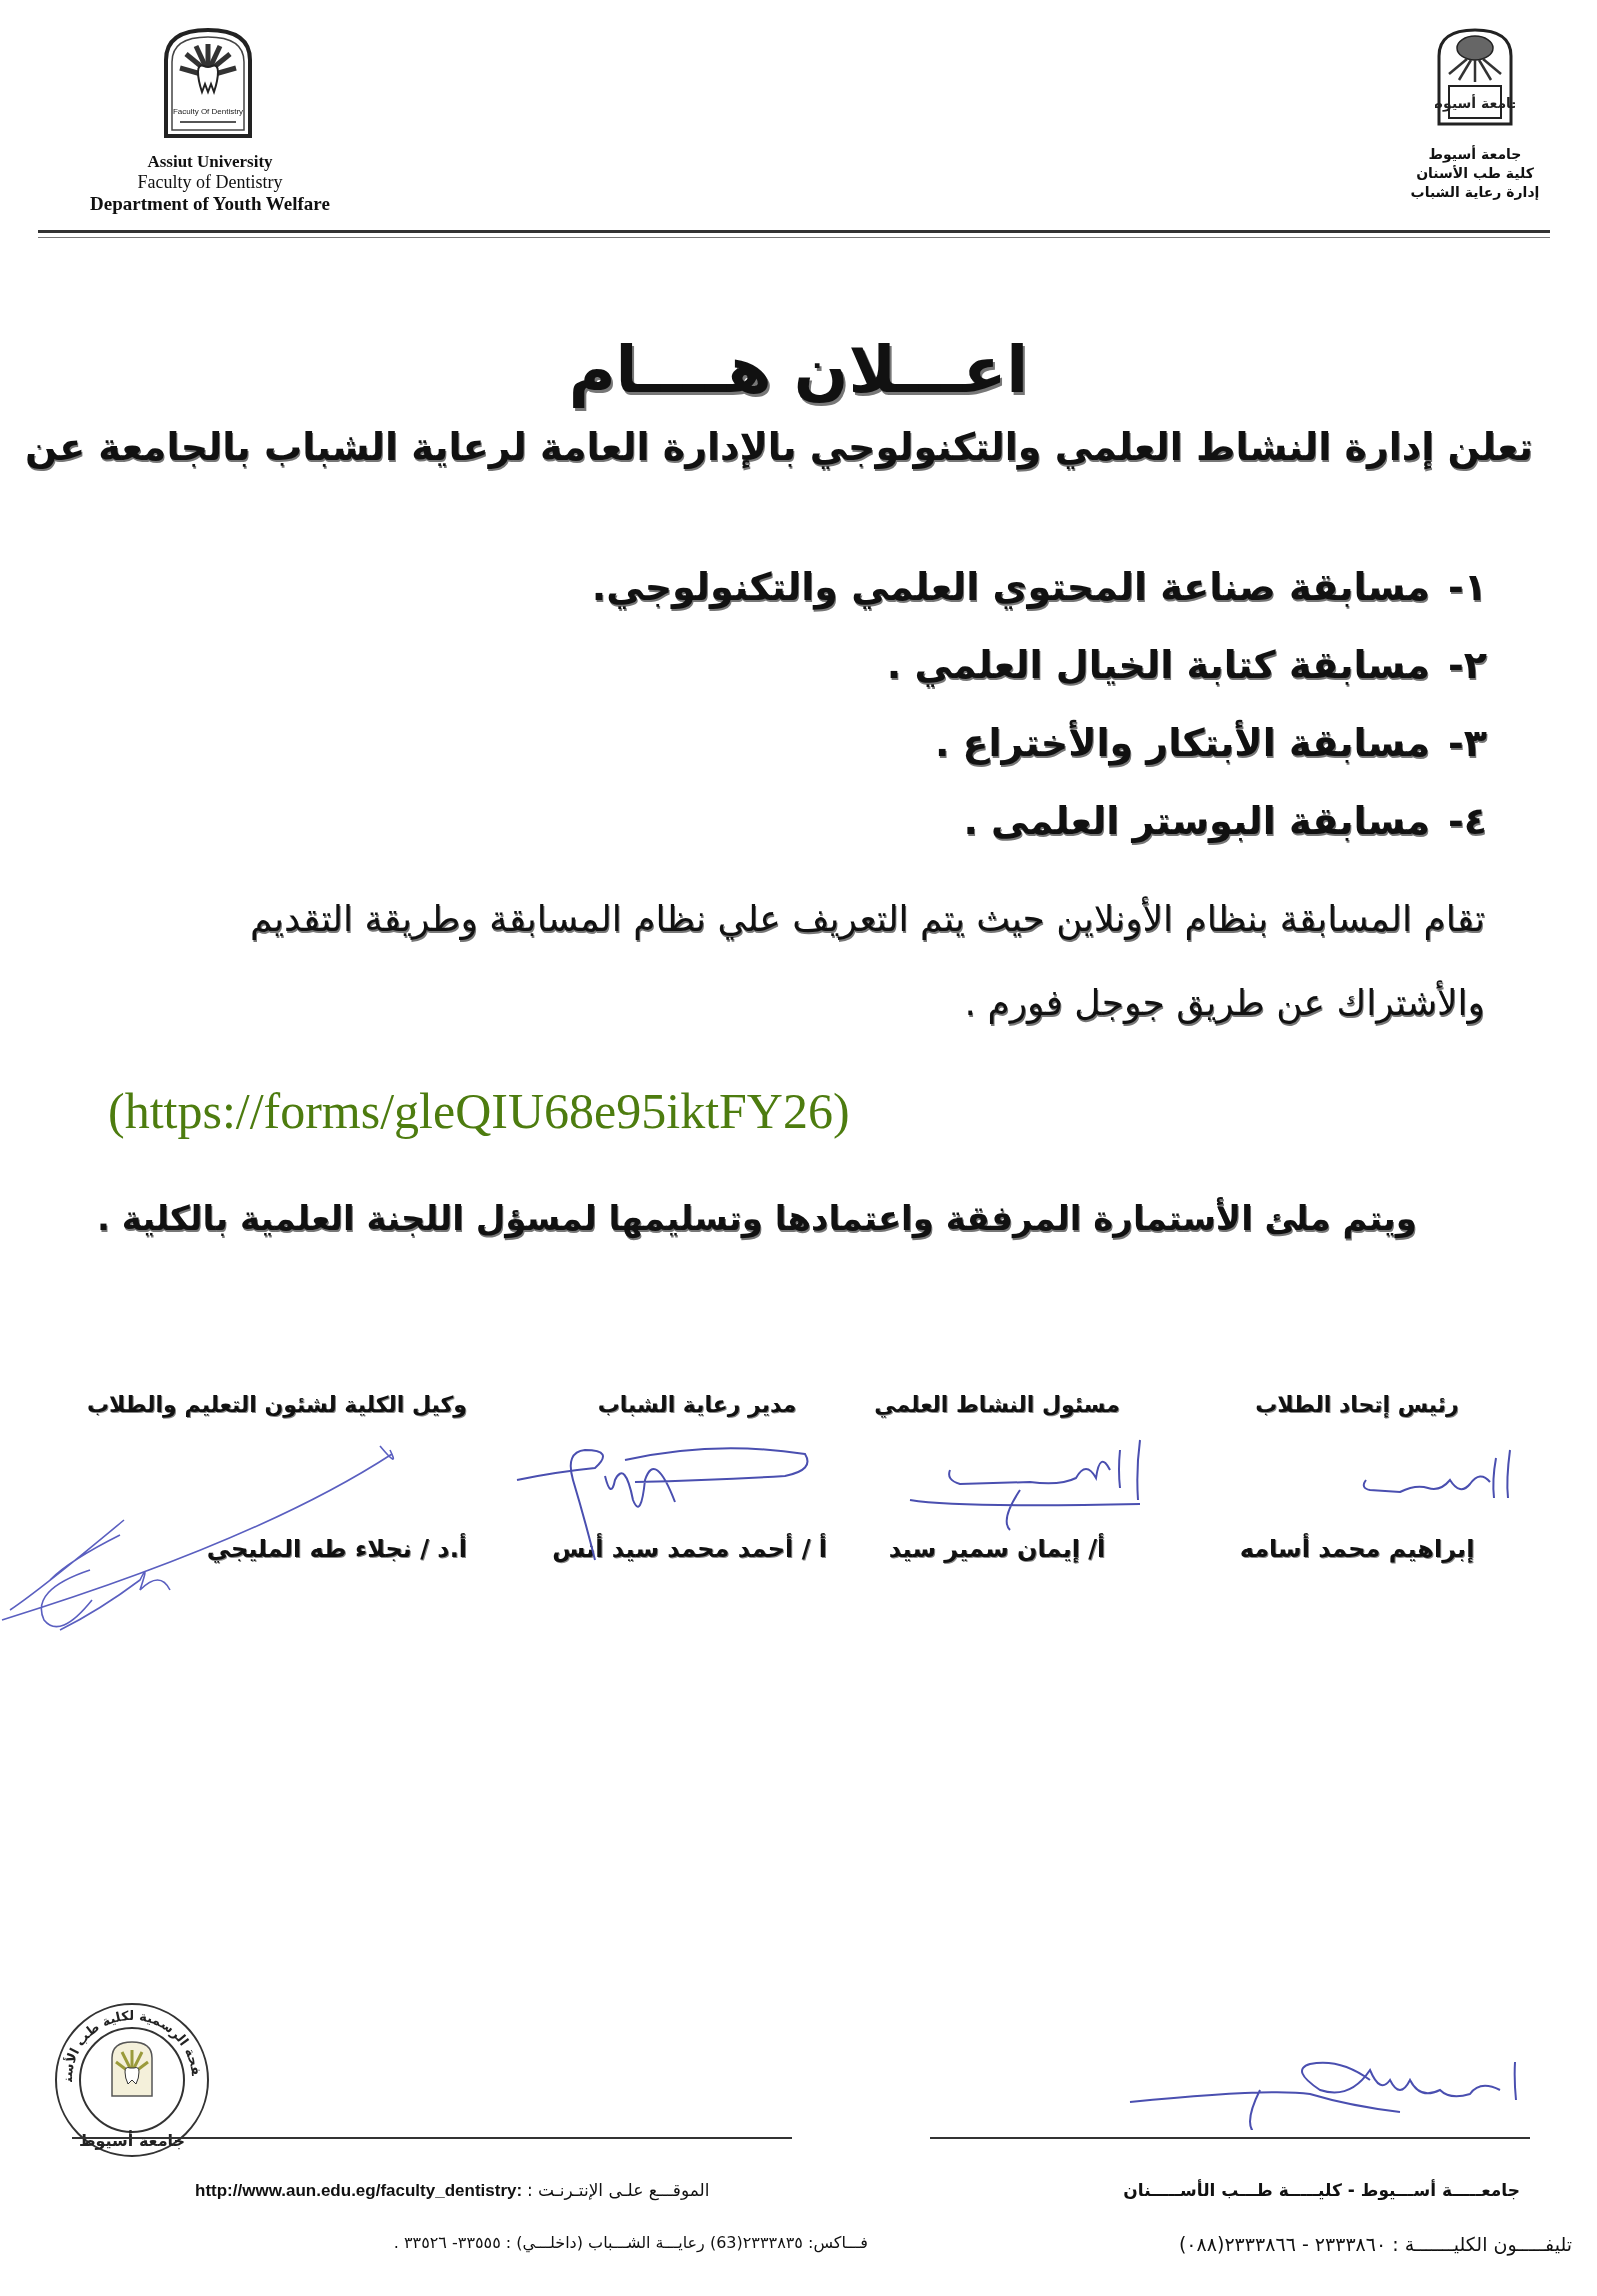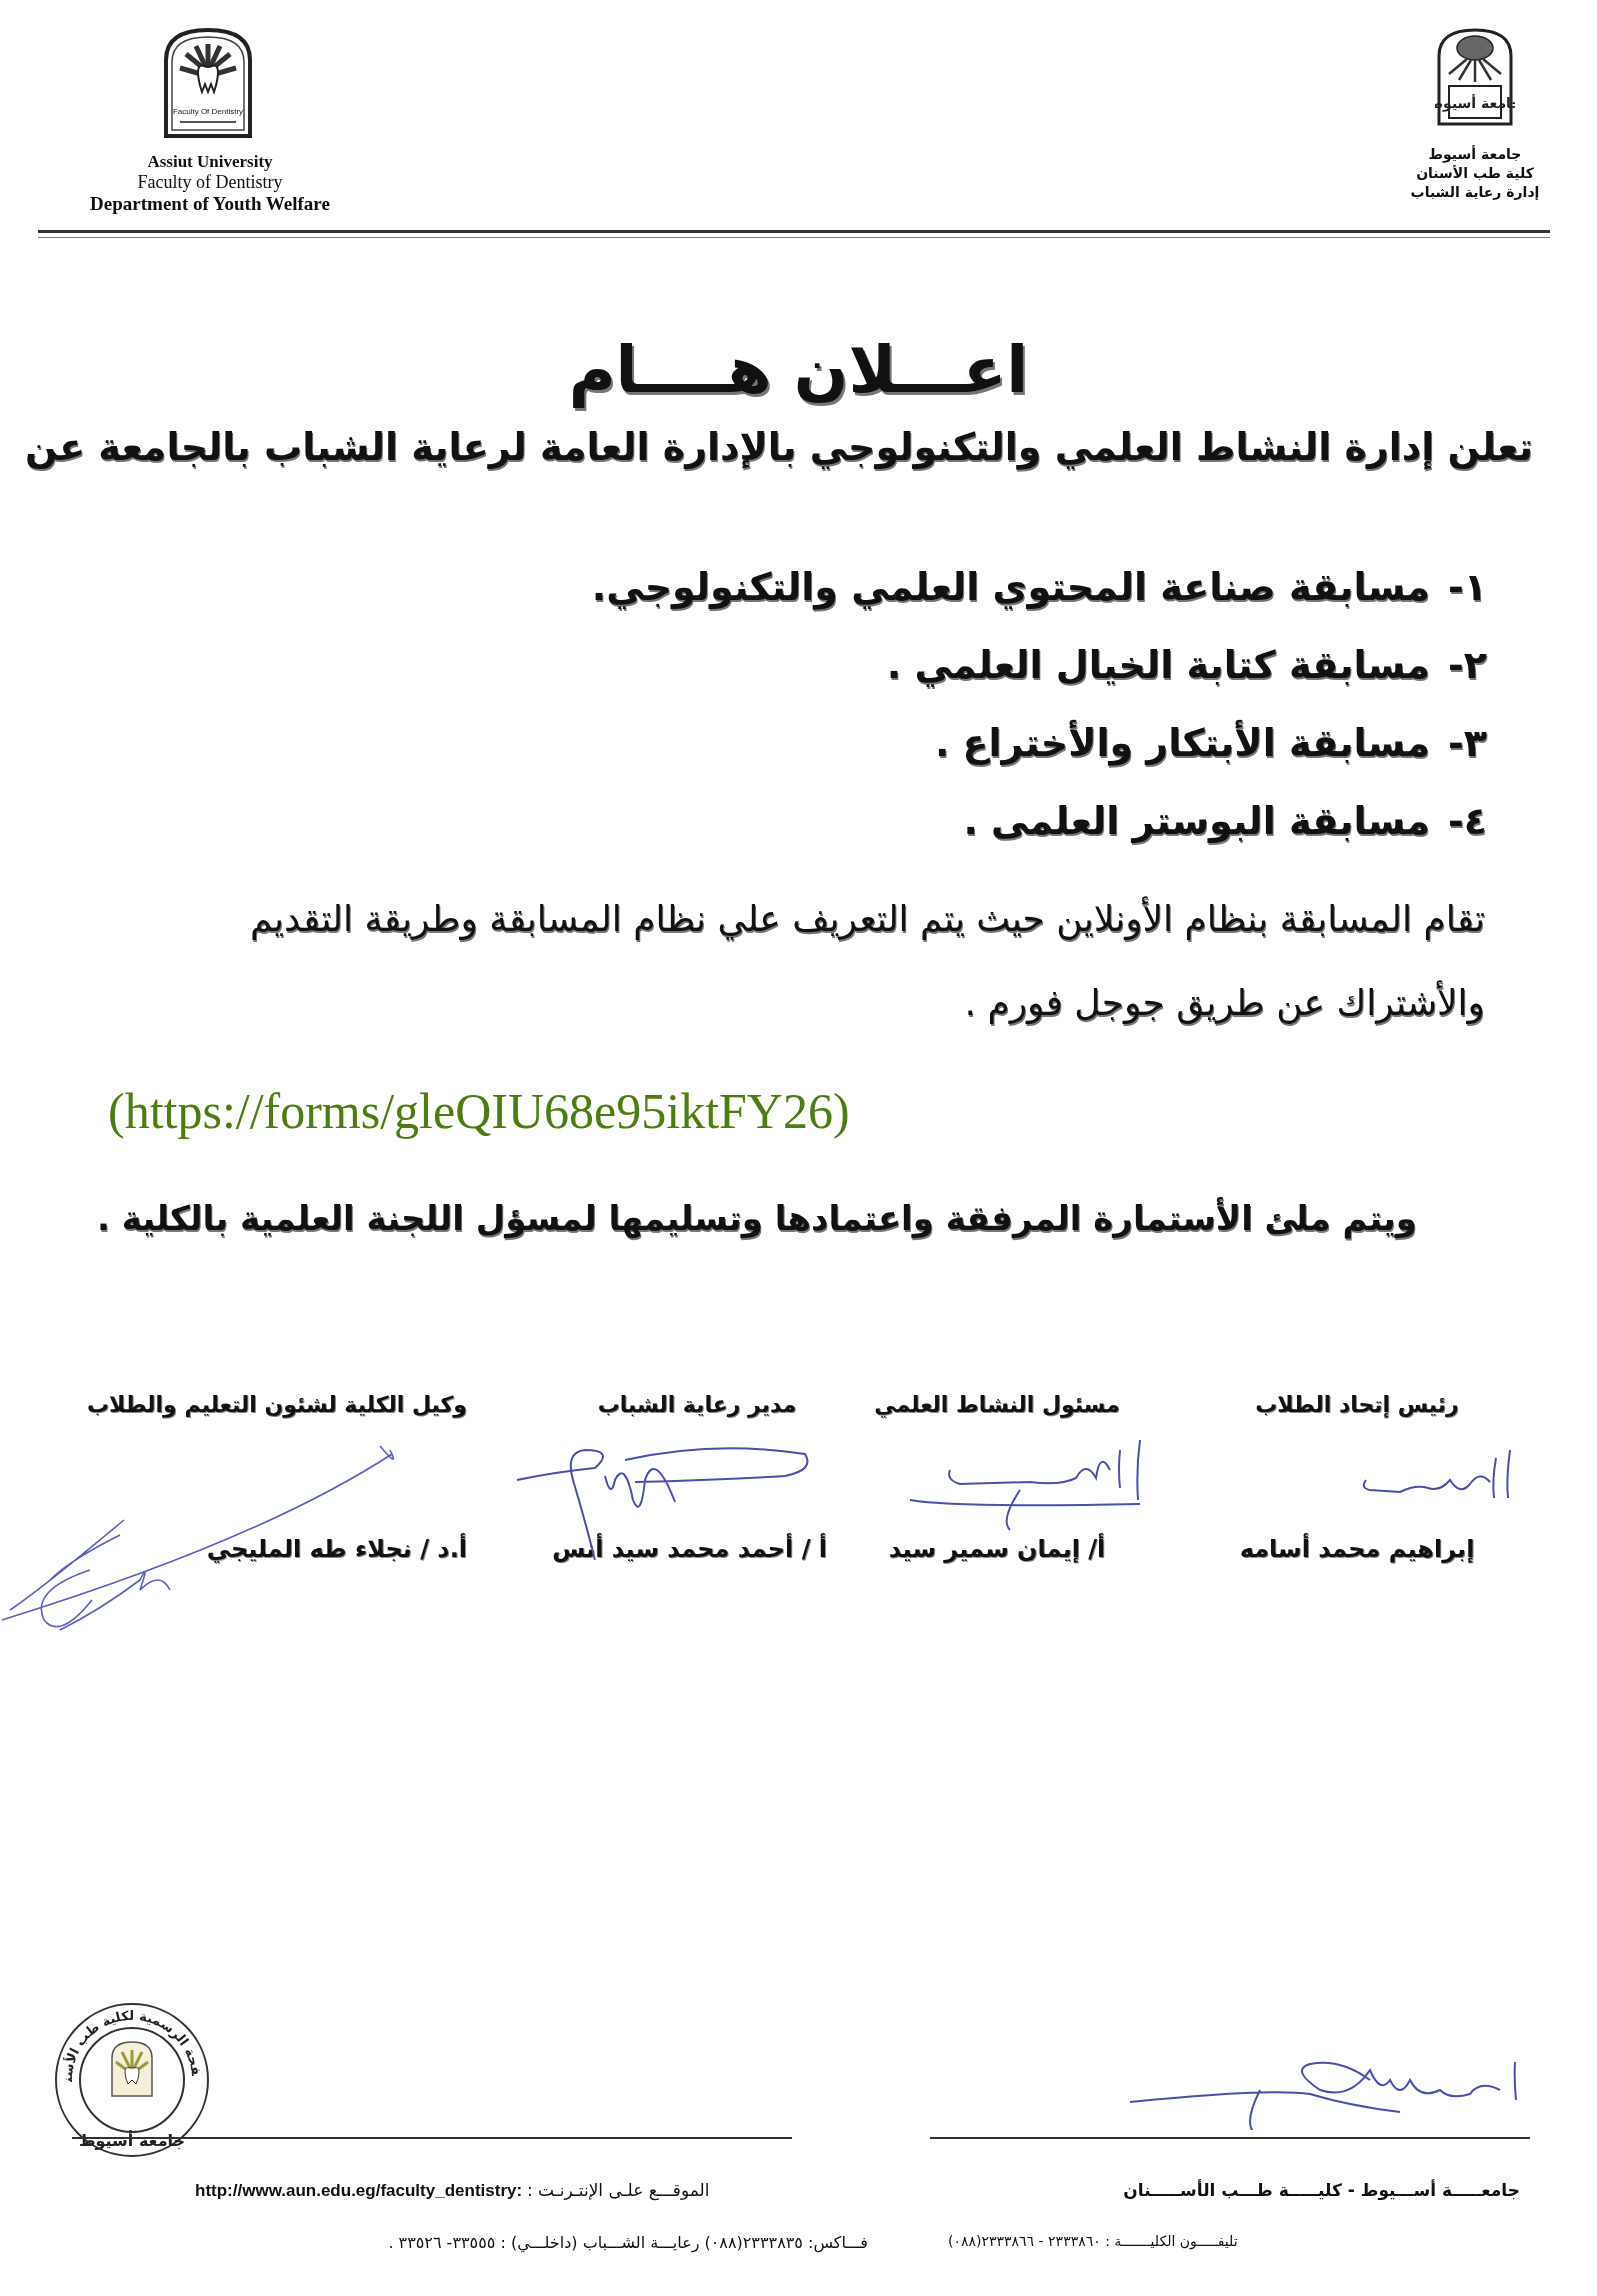--- a/index.html
+++ b/index.html
@@ -38,21 +38,21 @@
   .scribble { position: absolute; pointer-events: none; }
 
   
   .seal { left: 52px; top: 2000px; width: 160px; height: 160px; }
   .footer-rule-left { left: 72px; top: 2137px; width: 720px; height: 0; border-top: 2px solid #333; }
   .footer-rule-right { left: 930px; top: 2137px; width: 600px; height: 0; border-top: 2px solid #333; }
   .foot-web { left: 195px; top: 2180px; width: 650px; font-family: "Liberation Sans", sans-serif; font-size: 17px; font-weight: bold; white-space: nowrap; direction: ltr; text-align: left; }
   .foot-web .ar { direction: rtl; unicode-bidi: embed; font-family: "DejaVu Sans", sans-serif; font-weight: normal; margin-top: 28px; }
   .foot-fax { left: 88px; top: 2233px; width: 780px; direction: rtl; text-align: right; font-size: 16px; white-space: nowrap; }
   .foot-uni { left: 940px; top: 2180px; width: 580px; direction: rtl; text-align: right; font-size: 17px; font-weight: bold; letter-spacing: 2px; white-space: nowrap; }
-  .foot-tel { left: 948px; top: 2233px; width: 580px; direction: rtl; text-align: left; font-size: 14px; white-space: nowrap; }
+  .foot-tel { left: 992px; top: 2233px; width: 580px; direction: rtl; text-align: right; font-size: 19px; white-space: nowrap; }
 </style>
 </head>
 <body>
 
 <div class="abs logo-left">
   <svg width="96" height="112" viewBox="0 0 96 112">
     <path d="M6 110 V34 Q6 4 48 4 Q90 4 90 34 V110 Z" fill="none" stroke="#222" stroke-width="4"></path>
     <path d="M12 104 V36 Q12 11 48 11 Q84 11 84 36 V104 Z" fill="none" stroke="#444" stroke-width="1.5"></path>
     <g stroke="#333" stroke-width="5">
       <line x1="48" y1="46" x2="48" y2="18"></line>
@@ -172,15 +172,15 @@
   <path d="M395 12 Q394 30 396 50 M380 40 Q360 30 350 44 Q330 50 320 40 Q300 50 290 30 Q280 50 270 30 Q260 44 250 20 Q230 50 200 40 Q170 20 190 14 Q220 8 250 30 M10 52 Q150 38 190 44 Q230 56 280 62 M140 40 Q120 80 140 86" fill="none" stroke="#4a4fb0" stroke-width="2"></path>
 </svg>
 
 <div class="abs footer-rule-left"></div>
 <div class="abs footer-rule-right"></div>
 
 <div class="abs foot-web">
   <span>http://www.aun.edu.eg/faculty_dentistry</span><span>:</span>
   <span class="ar">الموقـــع علـى الإنتـرنـت :</span>
 </div>
-<div class="abs foot-fax">فـــاكس: ٢٣٣٣٨٣٥(٠٨٨) رعايـــة الشـــباب (داخلـــي) : ٣٣٥٥٥- ٣٣٥٢٦ .</div>
+<div class="abs foot-fax">فـــاكس: ٢٣٣٣٨٣٥(63) رعايـــة الشـــباب (داخلـــي) : ٣٣٥٥٥- ٣٣٥٢٦ .</div>
 <div class="abs foot-uni">جامعـــــة أســـيوط - كليـــــة طـــب الأســـــنان</div>
 <div class="abs foot-tel">تليفـــــون الكليـــــــة : ٢٣٣٣٨٦٠ - ٢٣٣٣٨٦٦(٠٨٨)</div>
 
 </body></html>

